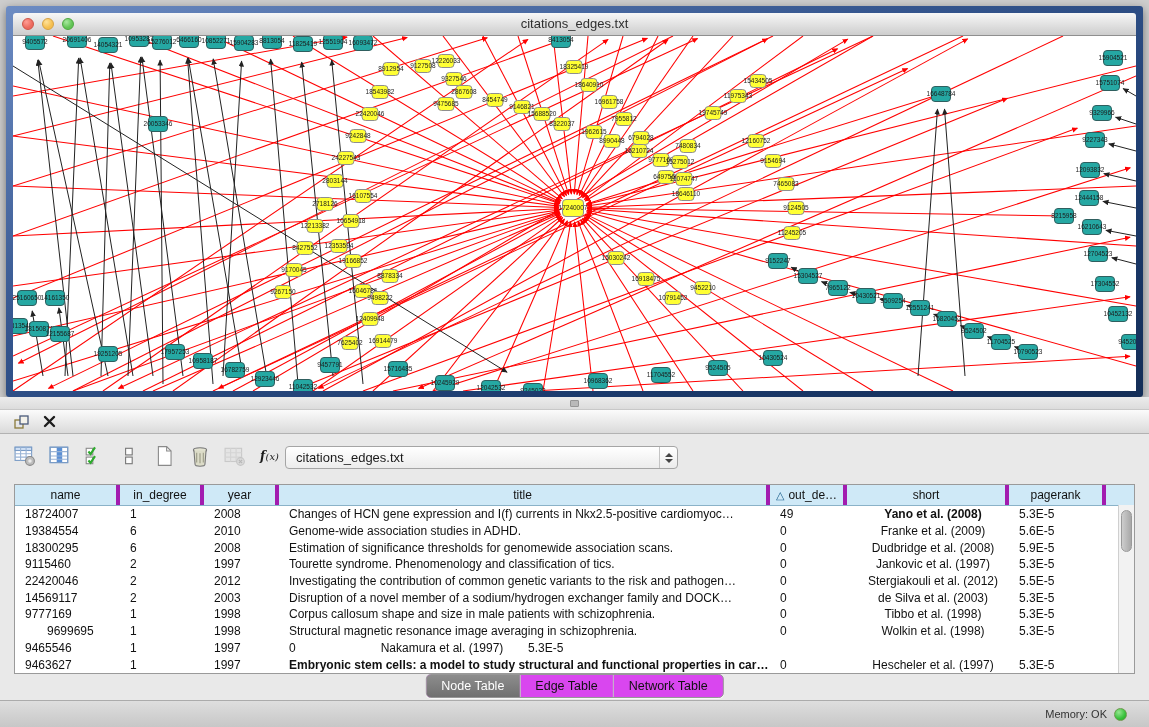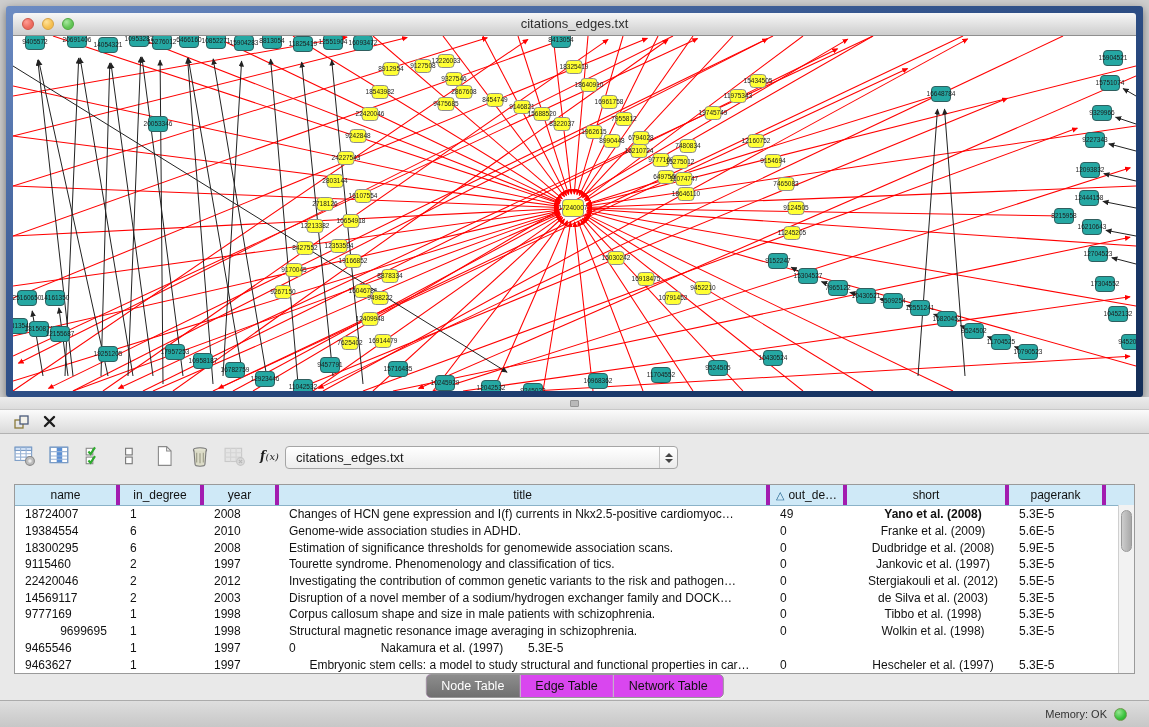--- a/index.html
+++ b/index.html
@@ -801,41 +801,41 @@
       <div class="trow">
         <div class="td" style="width: 105px; text-align: left;">9777169</div>
         <div class="td" style="width: 84px; text-align: left;">1</div>
         <div class="td" style="width: 75px; text-align: left;">1998</div>
         <div class="td" style="width: 491px; text-align: left;">Corpus callosum shape and size in male patients with schizophrenia.</div>
         <div class="td" style="width: 77px; text-align: left;">0</div>
         <div class="td" style="width: 162px; text-align: center;">Tibbo et al. (1998)</div>
         <div class="td" style="width: 97px; text-align: left;">5.3E-5</div>
       </div>
       <div class="trow">
-        <div class="td" style="width: 105px; text-align: center; padding-left: 32px;">9699695</div>
+        <div class="td" style="width: 105px; text-align: left; padding-left: 32px;">9699695</div>
         <div class="td" style="width: 84px; text-align: left;">1</div>
         <div class="td" style="width: 75px; text-align: left;">1998</div>
         <div class="td" style="width: 491px; text-align: left;">Structural magnetic resonance image averaging in schizophrenia.</div>
         <div class="td" style="width: 77px; text-align: left;">0</div>
         <div class="td" style="width: 162px; text-align: center;">Wolkin et al. (1998)</div>
         <div class="td" style="width: 97px; text-align: left;">5.3E-5</div>
       </div>
       <div class="trow">
         <div class="td" style="width: 105px; text-align: left;">9465546</div>
         <div class="td" style="width: 84px; text-align: left;">1</div>
         <div class="td" style="width: 75px; text-align: left;">1997</div>
         <div class="td" style="width: 77px; text-align: left;">0</div>
         <div class="td" style="width: 162px; text-align: center;">Nakamura et al. (1997)</div>
         <div class="td" style="width: 97px; text-align: left;">5.3E-5</div>
       </div>
       <div class="trow">
         <div class="td" style="width: 105px; text-align: left;">9463627</div>
         <div class="td" style="width: 84px; text-align: left;">1</div>
         <div class="td" style="width: 75px; text-align: left;">1997</div>
-        <div class="td" style="width: 491px; text-align: center;">Embryonic stem cells: a model to study structural and functional properties in car…</div>
+        <div class="td" style="width: 491px; text-align: left; font-weight: bold;">Embryonic stem cells: a model to study structural and functional properties in car…</div>
         <div class="td" style="width: 77px; text-align: left;">0</div>
         <div class="td" style="width: 162px; text-align: center;">Hescheler et al. (1997)</div>
         <div class="td" style="width: 97px; text-align: left;">5.3E-5</div>
       </div>
       <div class="vscroll">
         <div class="vthumb"></div>
       </div>
     </div>
   <div class="tabs" id="tabs">
       <div class="tab sel">Node Table</div>

